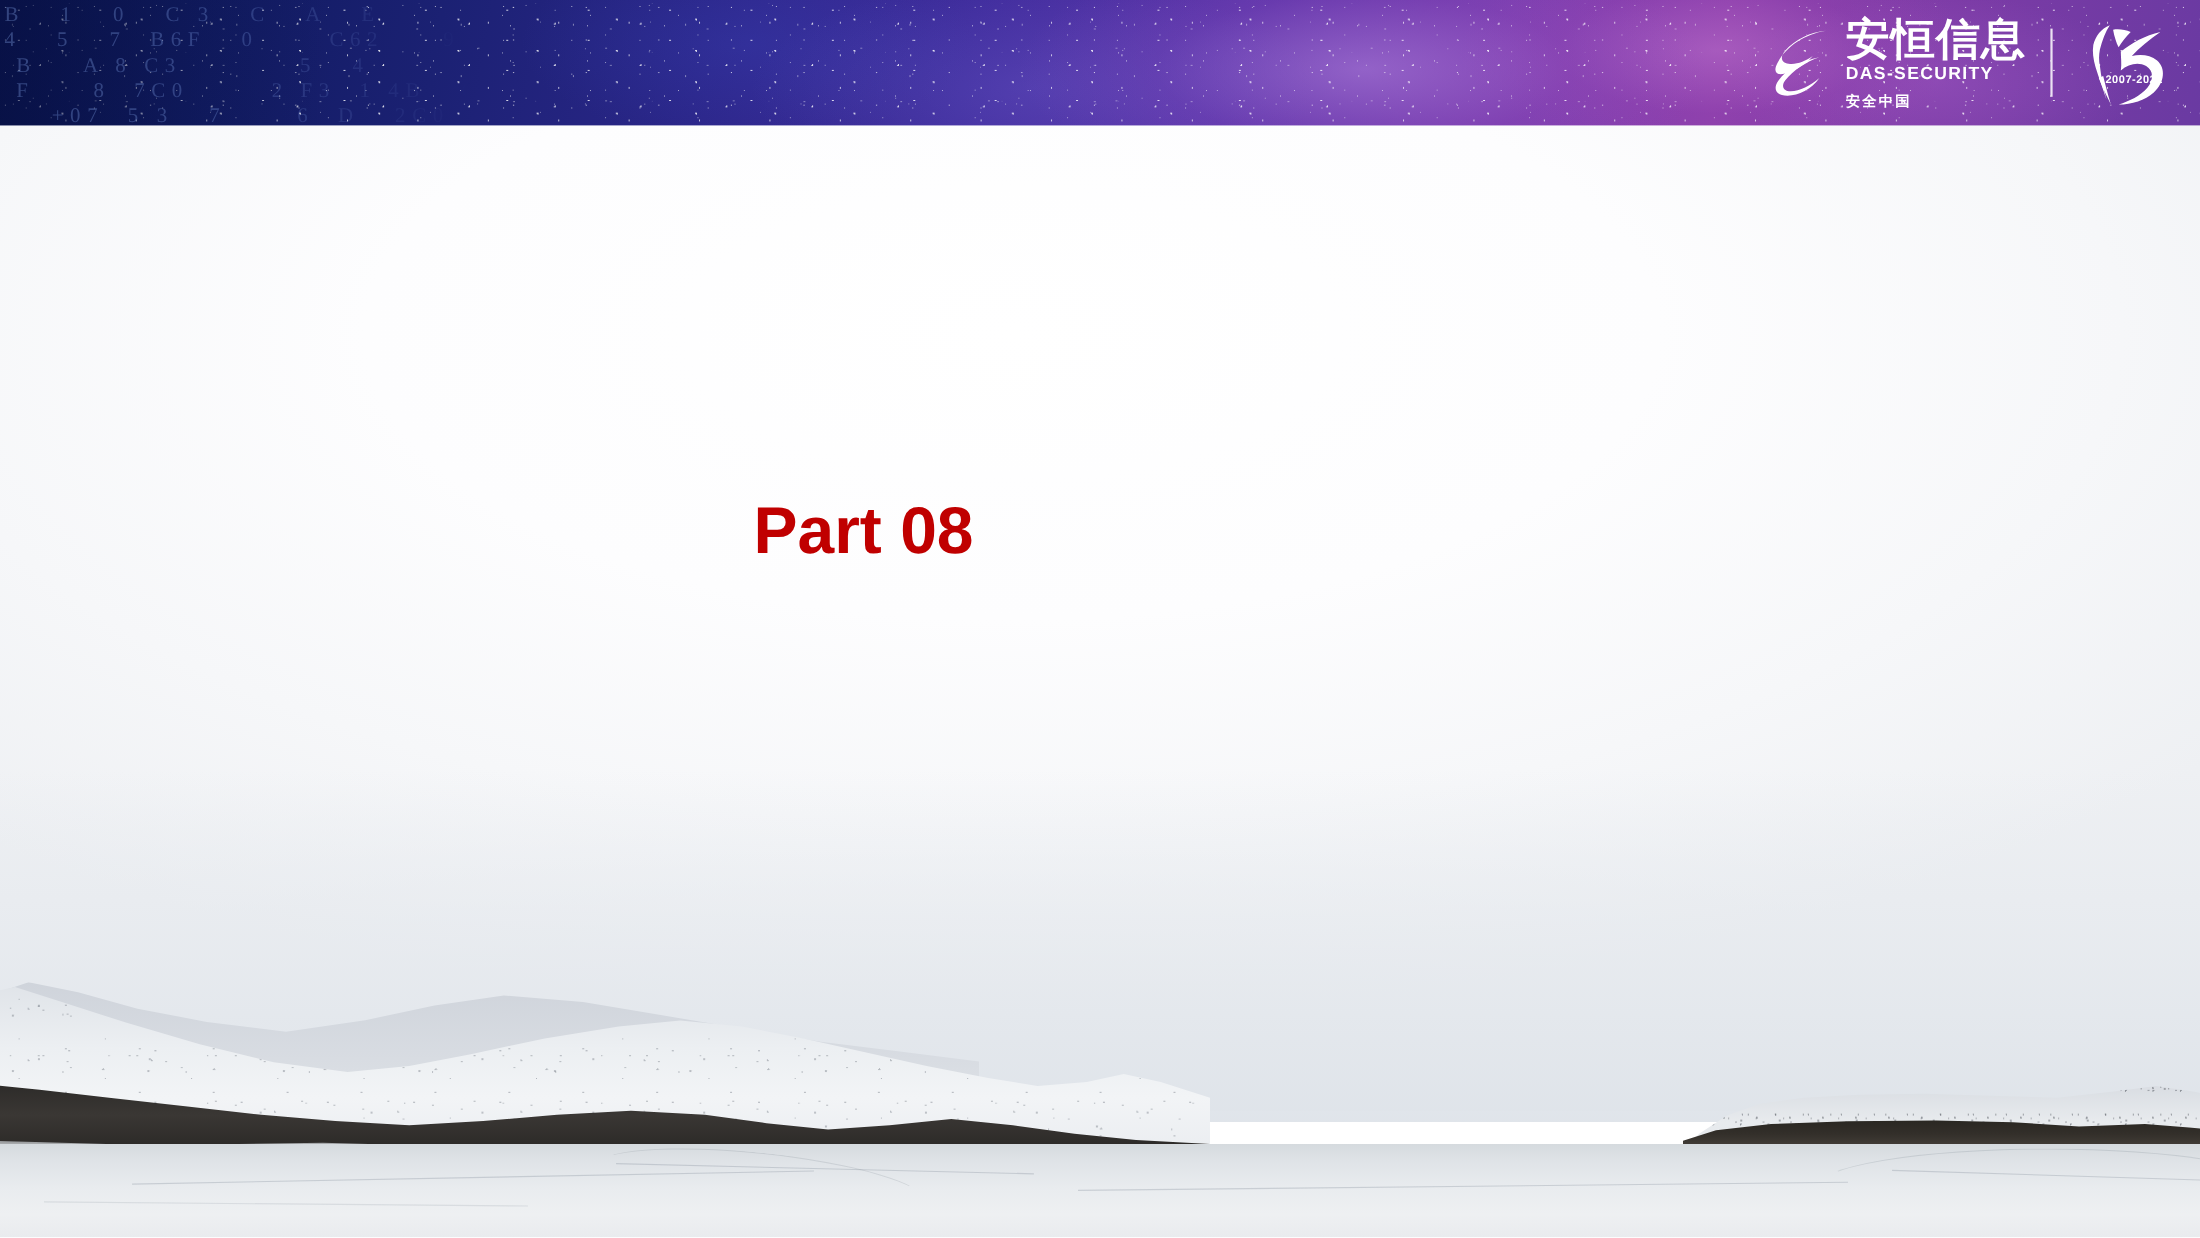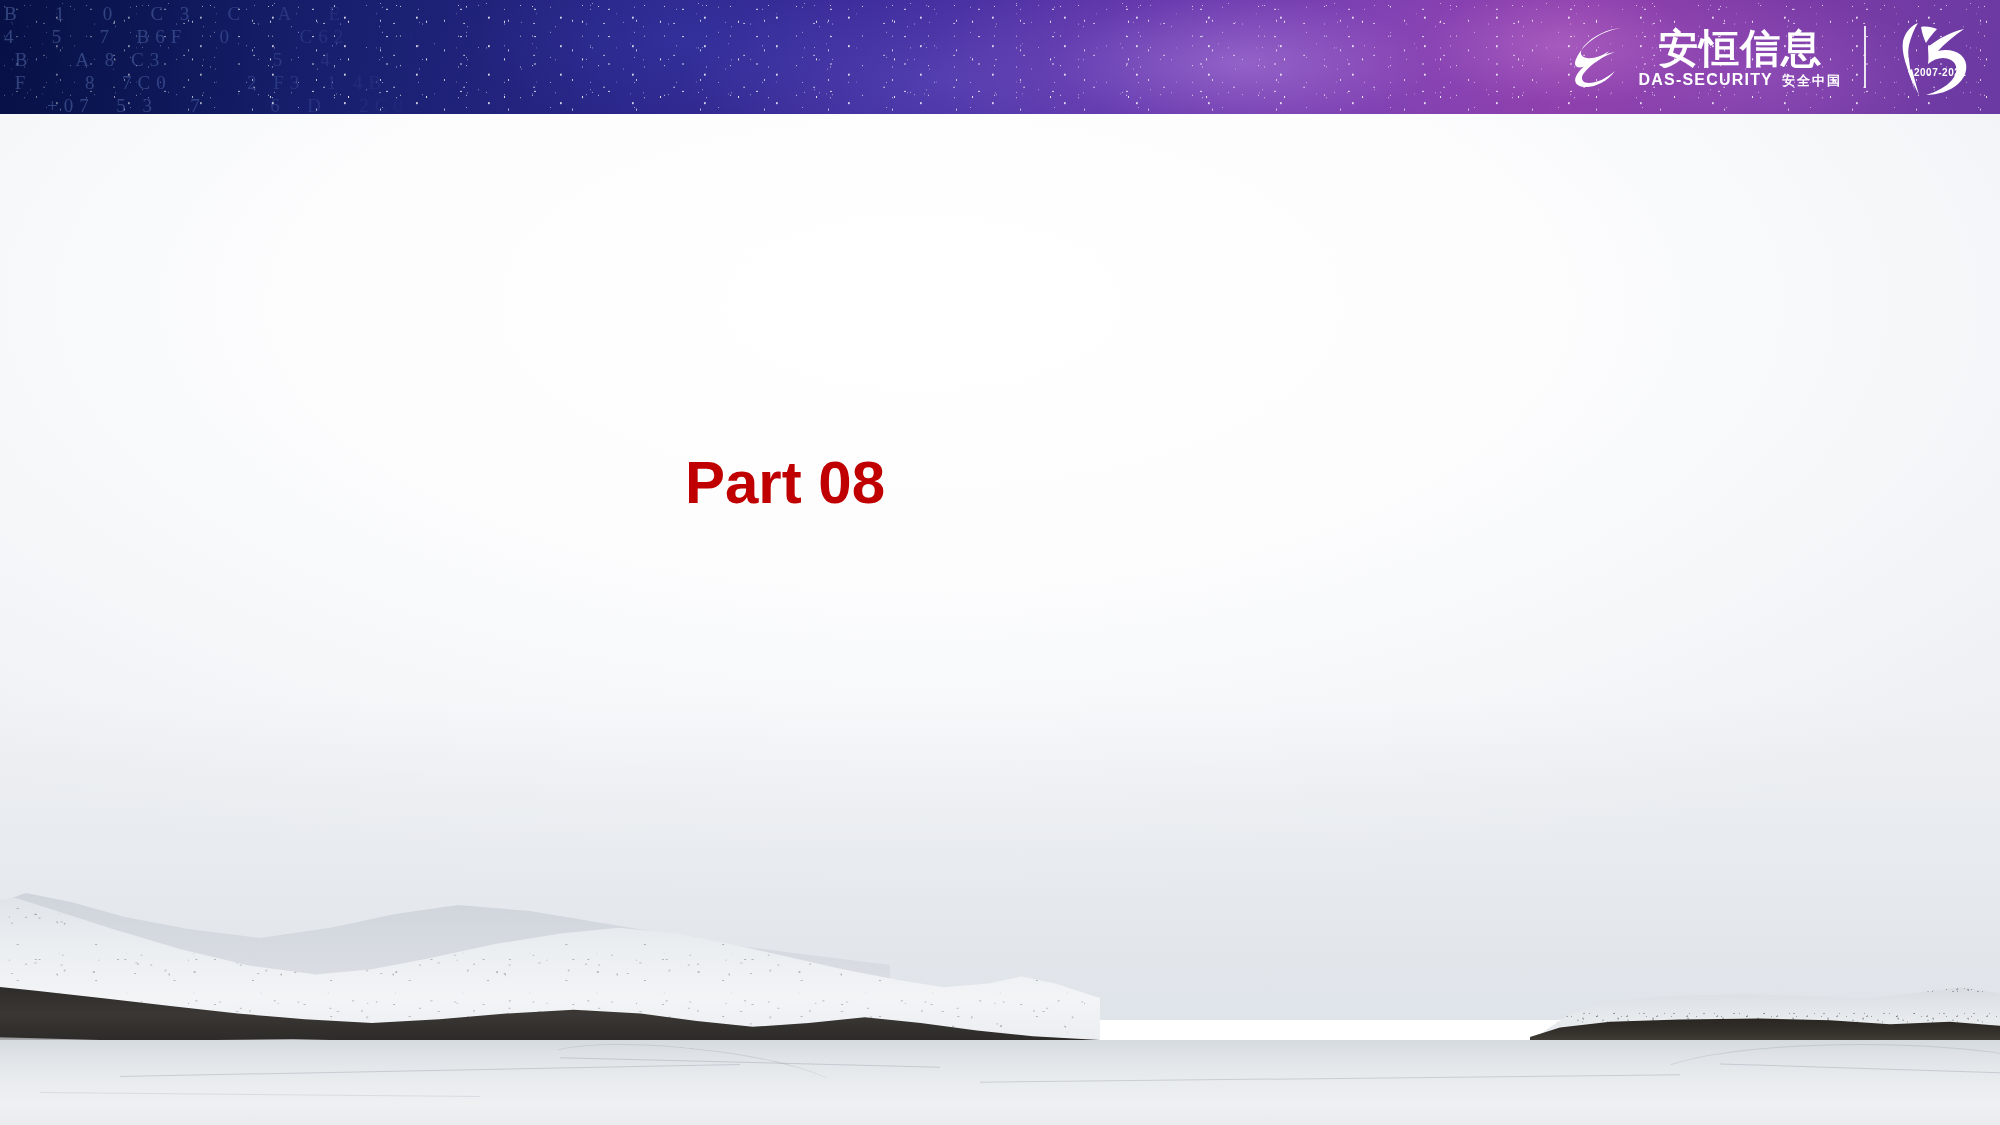--- a/index.html
+++ b/index.html
@@ -274,35 +274,36 @@
   .brand {
     position: absolute;
     right: 16px; top: 0;
     height: 114px;
     display: flex;
     align-items: center;
     gap: 22px;
   }
   .brand-mark { display: flex; align-items: center; gap: 12px; }
   .swoosh { width: 56px; height: 62px; flex: none; }
-  .brand-text { display: flex; flex-direction: column; justify-content: center; align-items: center; }
+  .brand-text { display: flex; flex-direction: column; justify-content: center; }
   .brand-cn {
     font-family: "Liberation Sans", "DejaVu Sans", sans-serif;
     font-weight: 700;
     font-size: 40px;
     line-height: 42px;
     color: #ffffff;
     letter-spacing: 1px;
     white-space: nowrap;
   }
   .brand-sub {
     display: flex;
     align-items: baseline;
     gap: 9px;
     margin-top: 2px;
+    flex-direction: column;
   }
   .brand-latin {
     font-family: "Liberation Sans", "DejaVu Sans", sans-serif;
     font-weight: 700;
     font-size: 16px;
     line-height: 17px;
     letter-spacing: 1.2px;
     color: #ffffff;
     white-space: nowrap;
   }

